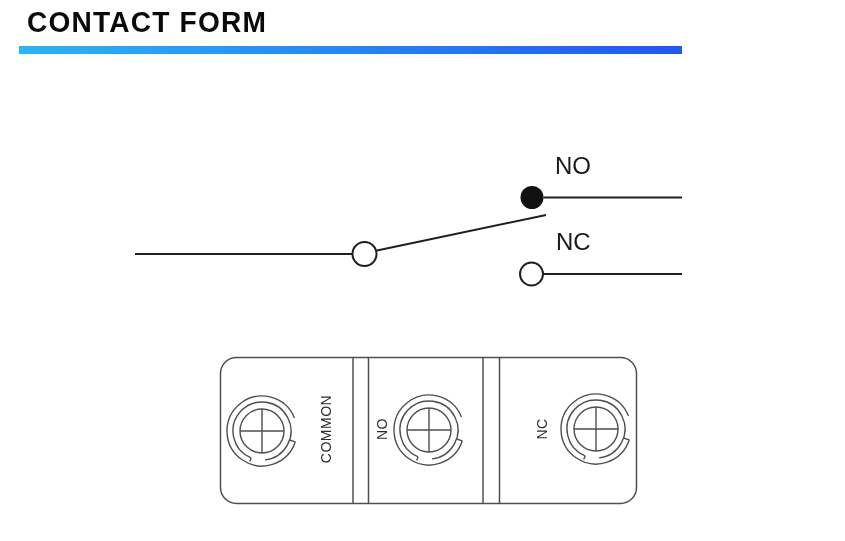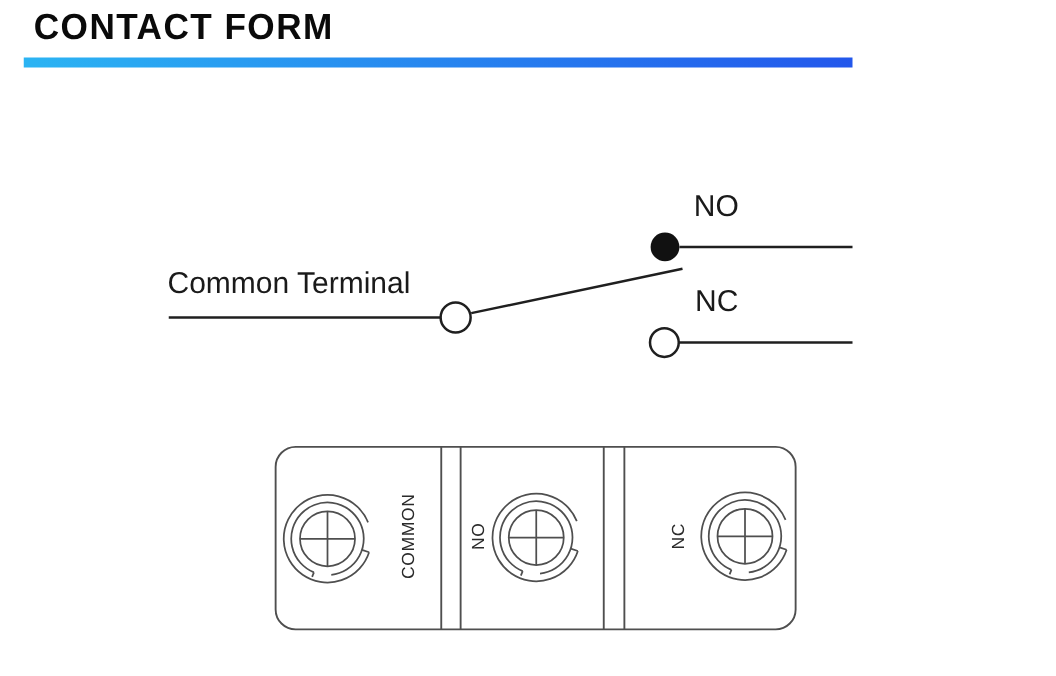--- a/index.html
+++ b/index.html
@@ -110,21 +110,20 @@
         <path d="M628.45,415.89 A35,35 0 1 0 629.29,439.81"></path>
         <path d="M629.29,439.81 L623.58,437.96"></path>
         <path d="M599.03,457.84 A29,29 0 1 0 585.14,455.89"></path>
         <path d="M585.14,455.89 L583.7,459.45"></path>
         <circle cx="596" cy="429" r="22"></circle>
         <path d="M574,429 H618 M596,407 V451"></path>
       </g>
     </g>
   </svg>
 
-  <div class="schematic-label lbl-common-terminal">Common Terminal</div>
   <div class="schematic-label lbl-no">NO</div>
   <div class="schematic-label lbl-nc">NC</div>
 
   <div class="block-label blk-common">COMMON</div>
   <div class="block-label blk-no">NO</div>
   <div class="block-label blk-nc">NC</div>
 
 </div>
 
 </body></html>

